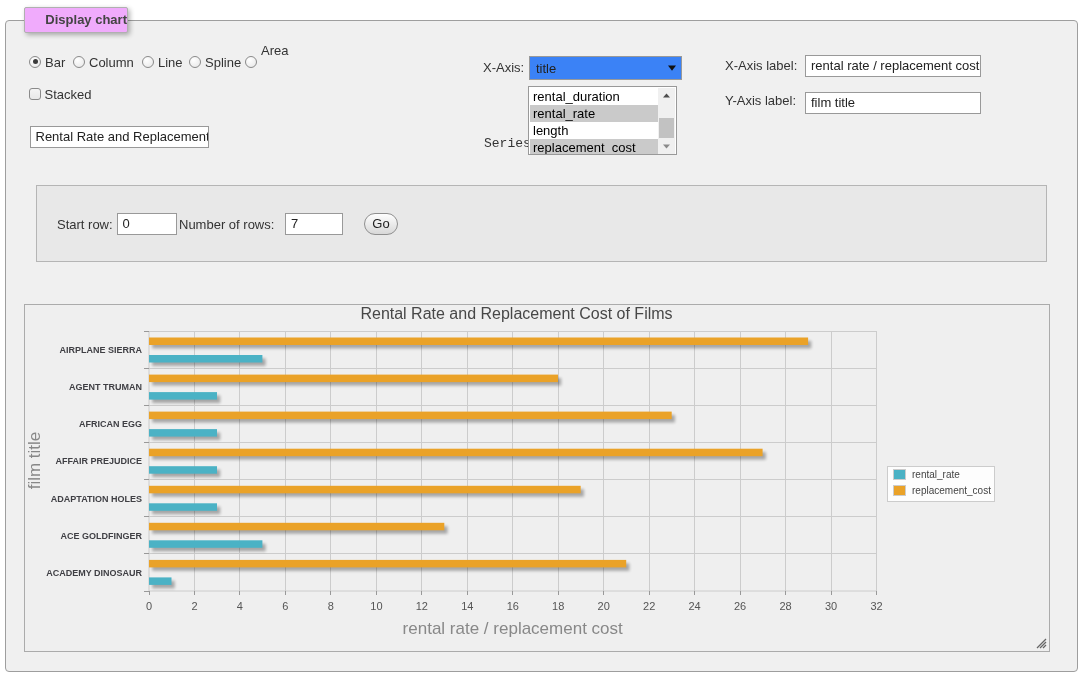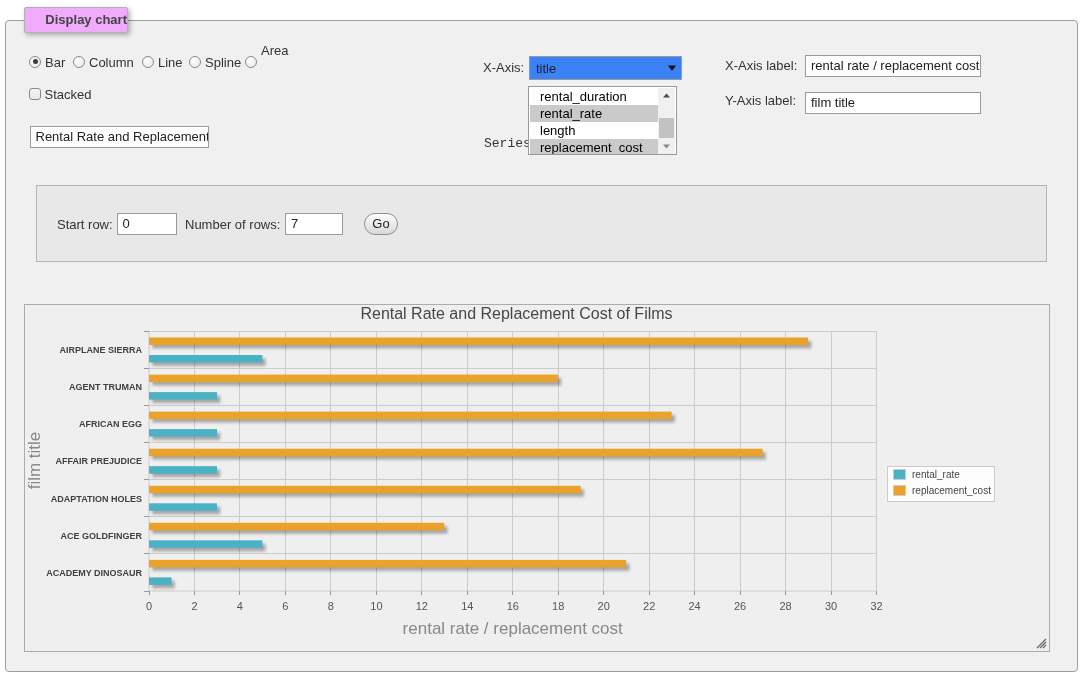--- a/index.html
+++ b/index.html
@@ -8,21 +8,21 @@
   .legend{position:absolute;left:24px;top:7px;width:104px;height:26px;box-sizing:border-box;background:#f0abfc;border:1px solid #b0b0b0;border-radius:2px;box-shadow:2px 2px 5px rgba(0,0,0,0.3);font-weight:bold;font-size:13px;line-height:24px;text-align:right;color:#444;z-index:3;}
   .radio{position:absolute;width:12px;height:12px;box-sizing:border-box;border:1px solid #8a8a8a;border-radius:50%;background:radial-gradient(circle at 35% 30%, #ffffff 0%, #ededed 70%, #dddddd 100%);}
   .radio.checked::after{content:"";position:absolute;left:2.5px;top:2.5px;width:5px;height:5px;border-radius:50%;background:#3b3b3b;}
   .checkbox{position:absolute;width:12px;height:12px;box-sizing:border-box;border:1px solid #8a8a8a;border-radius:3px;background:linear-gradient(#f4f4f4,#e8e8e8);}
   .lbl{position:absolute;line-height:16px;white-space:nowrap;color:#333;}
   .tinput{position:absolute;box-sizing:border-box;border:1px solid #999;background:#fff;color:#222;line-height:20px;padding:0 0 0 5px;white-space:nowrap;overflow:hidden;}
   .selectbox{position:absolute;left:529px;top:56px;width:153px;height:24px;box-sizing:border-box;border:1px solid #999;background:#3b82f6;}
   .selectbox .txt{position:absolute;left:6px;top:3px;line-height:17px;color:#222;}
   .selectbox .arr{position:absolute;right:5px;top:8px;width:8px;height:6px;}
   .listbox{position:absolute;left:528px;top:86px;width:149px;height:69px;box-sizing:border-box;border:1px solid #999;background:#fff;overflow:hidden;}
-  .opt{position:absolute;left:1px;height:17px;line-height:17px;padding-left:10px;width:128px;color:#000;}
+  .opt{position:absolute;left:1px;height:17px;line-height:17px;padding-left:3px;width:128px;color:#000;}
   .opt.sel{background:#cacaca;}
   .sbar{position:absolute;right:1px;top:1px;width:17px;height:66px;background:#f0f0f0;}
   .sbtn{position:absolute;left:0;width:17px;height:15px;background:#f0f0f0;text-align:center;}
   .sthumb{position:absolute;left:1px;top:30px;width:15px;height:20px;background:#c2c2c2;}
   .panel{position:absolute;left:36px;top:185px;width:1011px;height:77px;box-sizing:border-box;border:1px solid #b5b5b5;background:#e8e8e8;}
   .gobtn{position:absolute;left:364px;top:213px;width:34px;height:22px;box-sizing:border-box;border:1px solid #8f8f8f;border-radius:11px;background:linear-gradient(#fefefe,#d8d8d8);text-align:center;line-height:20px;color:#222;}
   .chartbox{position:absolute;left:24px;top:304px;width:1026px;height:348px;box-sizing:border-box;border:1px solid #ababab;background:#efefef;}
 </style>
 </head>
 <body>
@@ -71,21 +71,21 @@
 </div>
 
 <span class="lbl" style="left:725px;top:58px;">X-Axis label:</span>
 <div class="tinput" style="left:805px;top:55px;width:176px;height:22px;">rental rate / replacement cost</div>
 <span class="lbl" style="left:725px;top:93px;">Y-Axis label:</span>
 <div class="tinput" style="left:805px;top:92px;width:176px;height:22px;">film title</div>
 
 <div class="panel"></div>
 <span class="lbl" style="left:57px;top:217px;">Start row:</span>
 <div class="tinput" style="left:116.5px;top:212.5px;width:60px;height:22.5px;padding-left:5px;">0</div>
-<span class="lbl" style="left:185px;top:217px;">Number of rows:</span>
+<span class="lbl" style="left:179px;top:217px;">Number of rows:</span>
 <div class="tinput" style="left:285px;top:212.5px;width:58px;height:22.5px;padding-left:5px;">7</div>
 <div class="gobtn">Go</div>
 
 <div class="chartbox">
 <svg width="1024" height="346" font-family="Liberation Sans, sans-serif">
 <defs>
         <filter id="bs" x="-30%" y="-80%" width="180%" height="300%">
           <feGaussianBlur stdDeviation="1.6"></feGaussianBlur>
         </filter>
       </defs>

